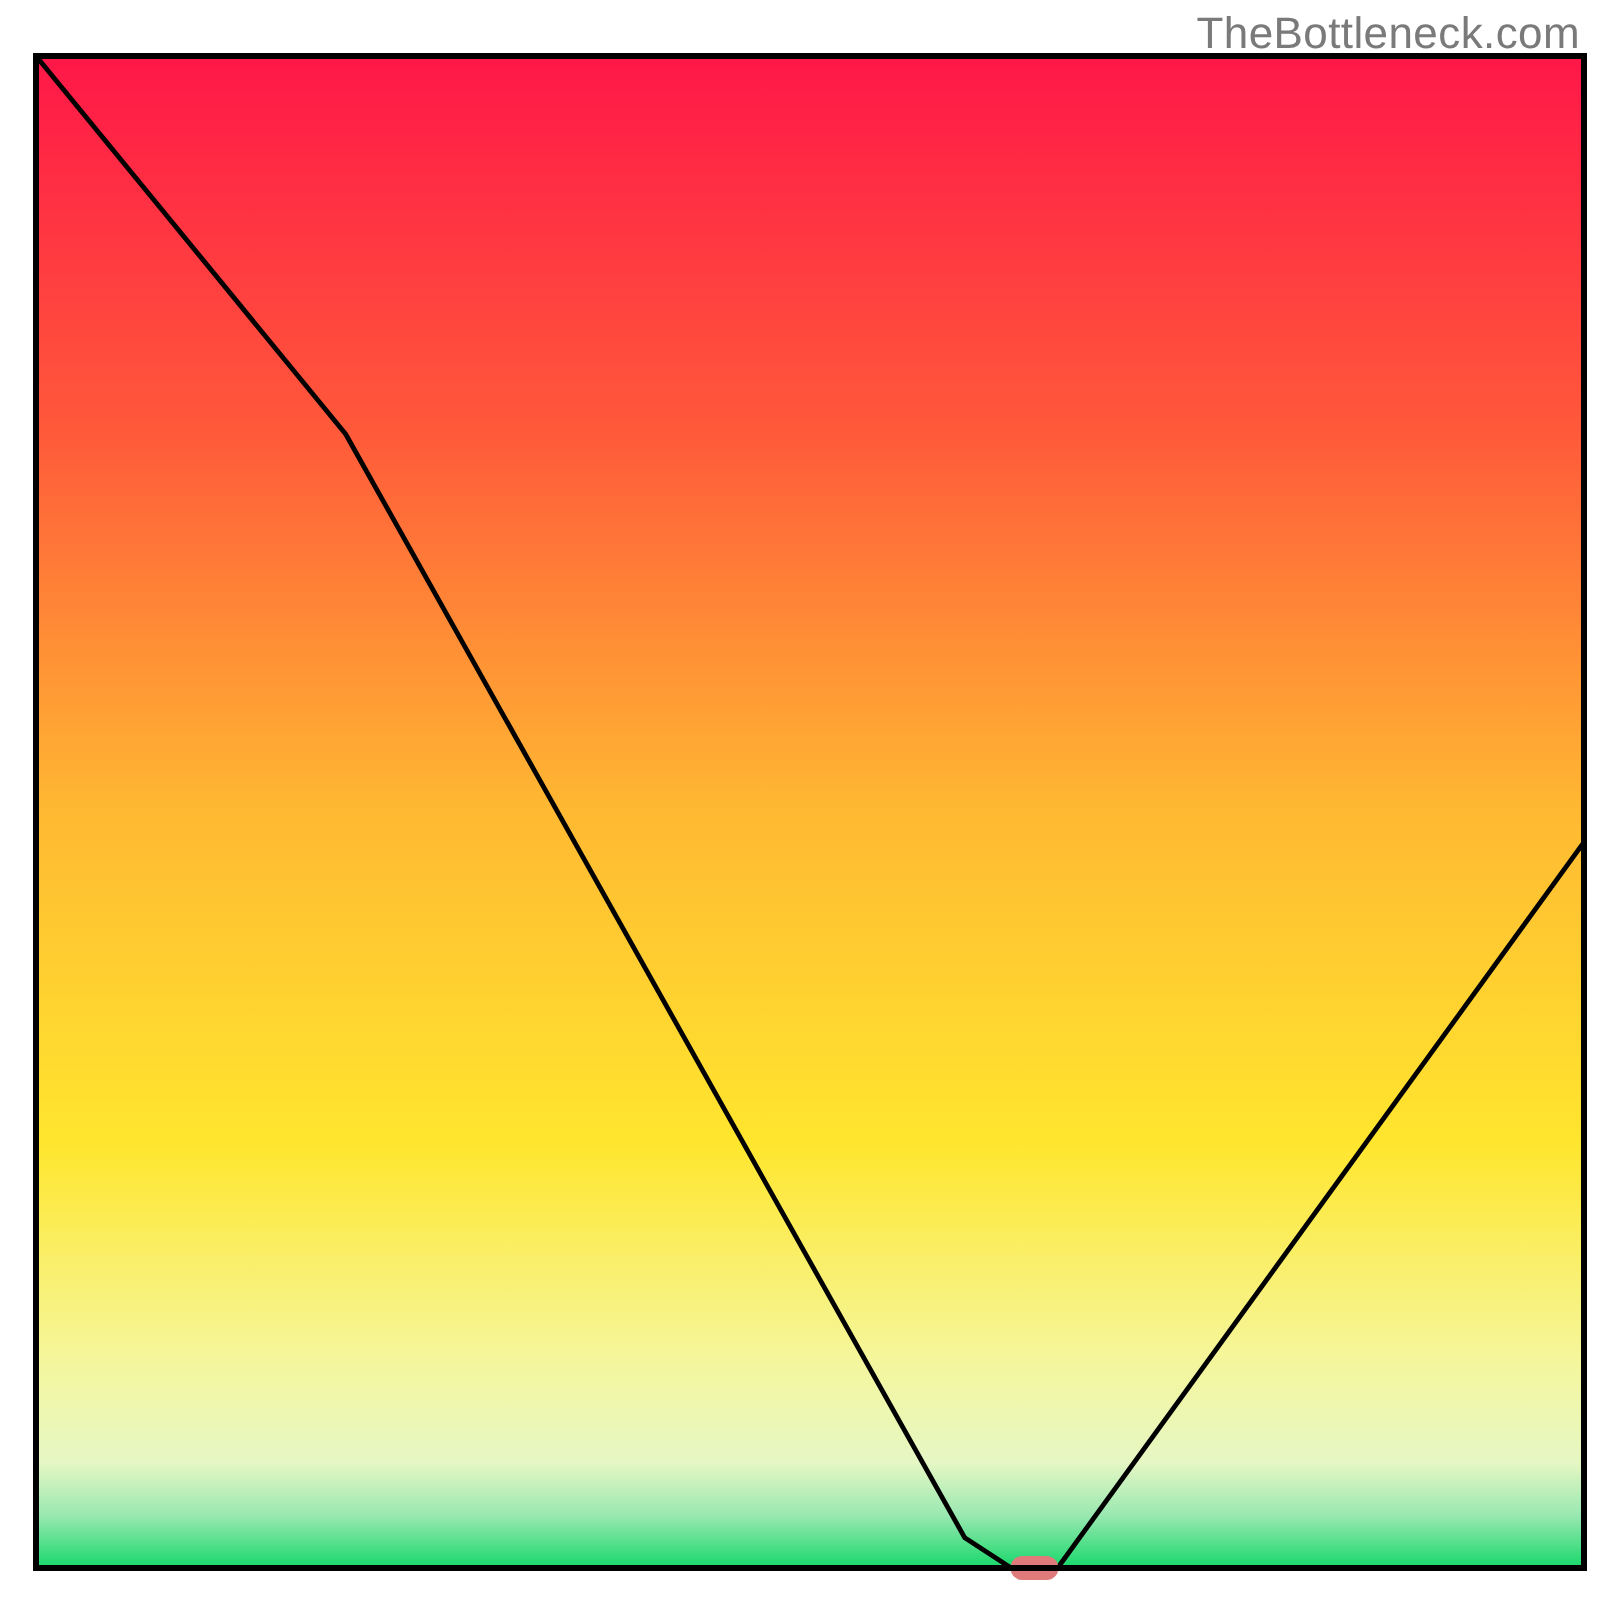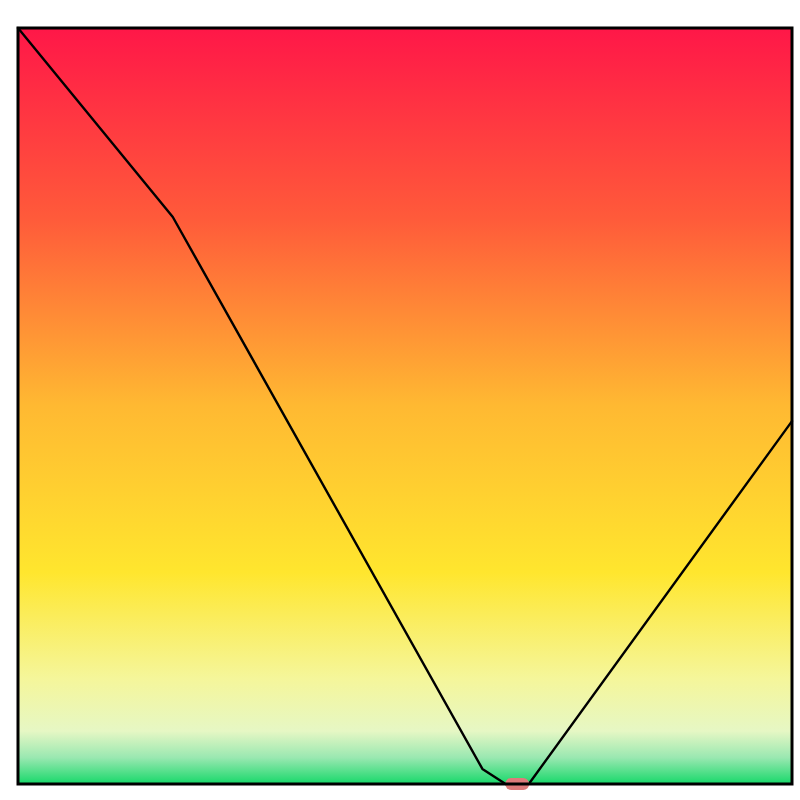--- a/index.html
+++ b/index.html
@@ -43,20 +43,21 @@
   }
   .marker {
     fill: #df7b7b;
     stroke: none;
   }
 </style>
 </head>
 <body>
 <div class="container">
 
+<div class="watermark">TheBottleneck.com</div>
 
 <svg id="chart-svg" width="800" height="800" viewBox="0 0 800 800">
   <defs>
     <linearGradient id="bg-grad" x1="0" y1="0" x2="0" y2="1">
           <stop offset="0.00%" stop-color="#ff1748"></stop>
           <stop offset="25.00%" stop-color="#ff5a3a"></stop>
           <stop offset="50.00%" stop-color="#ffb932"></stop>
           <stop offset="72.00%" stop-color="#ffe62e"></stop>
           <stop offset="86.00%" stop-color="#f5f69a"></stop>
           <stop offset="93.00%" stop-color="#e6f7c4"></stop>

